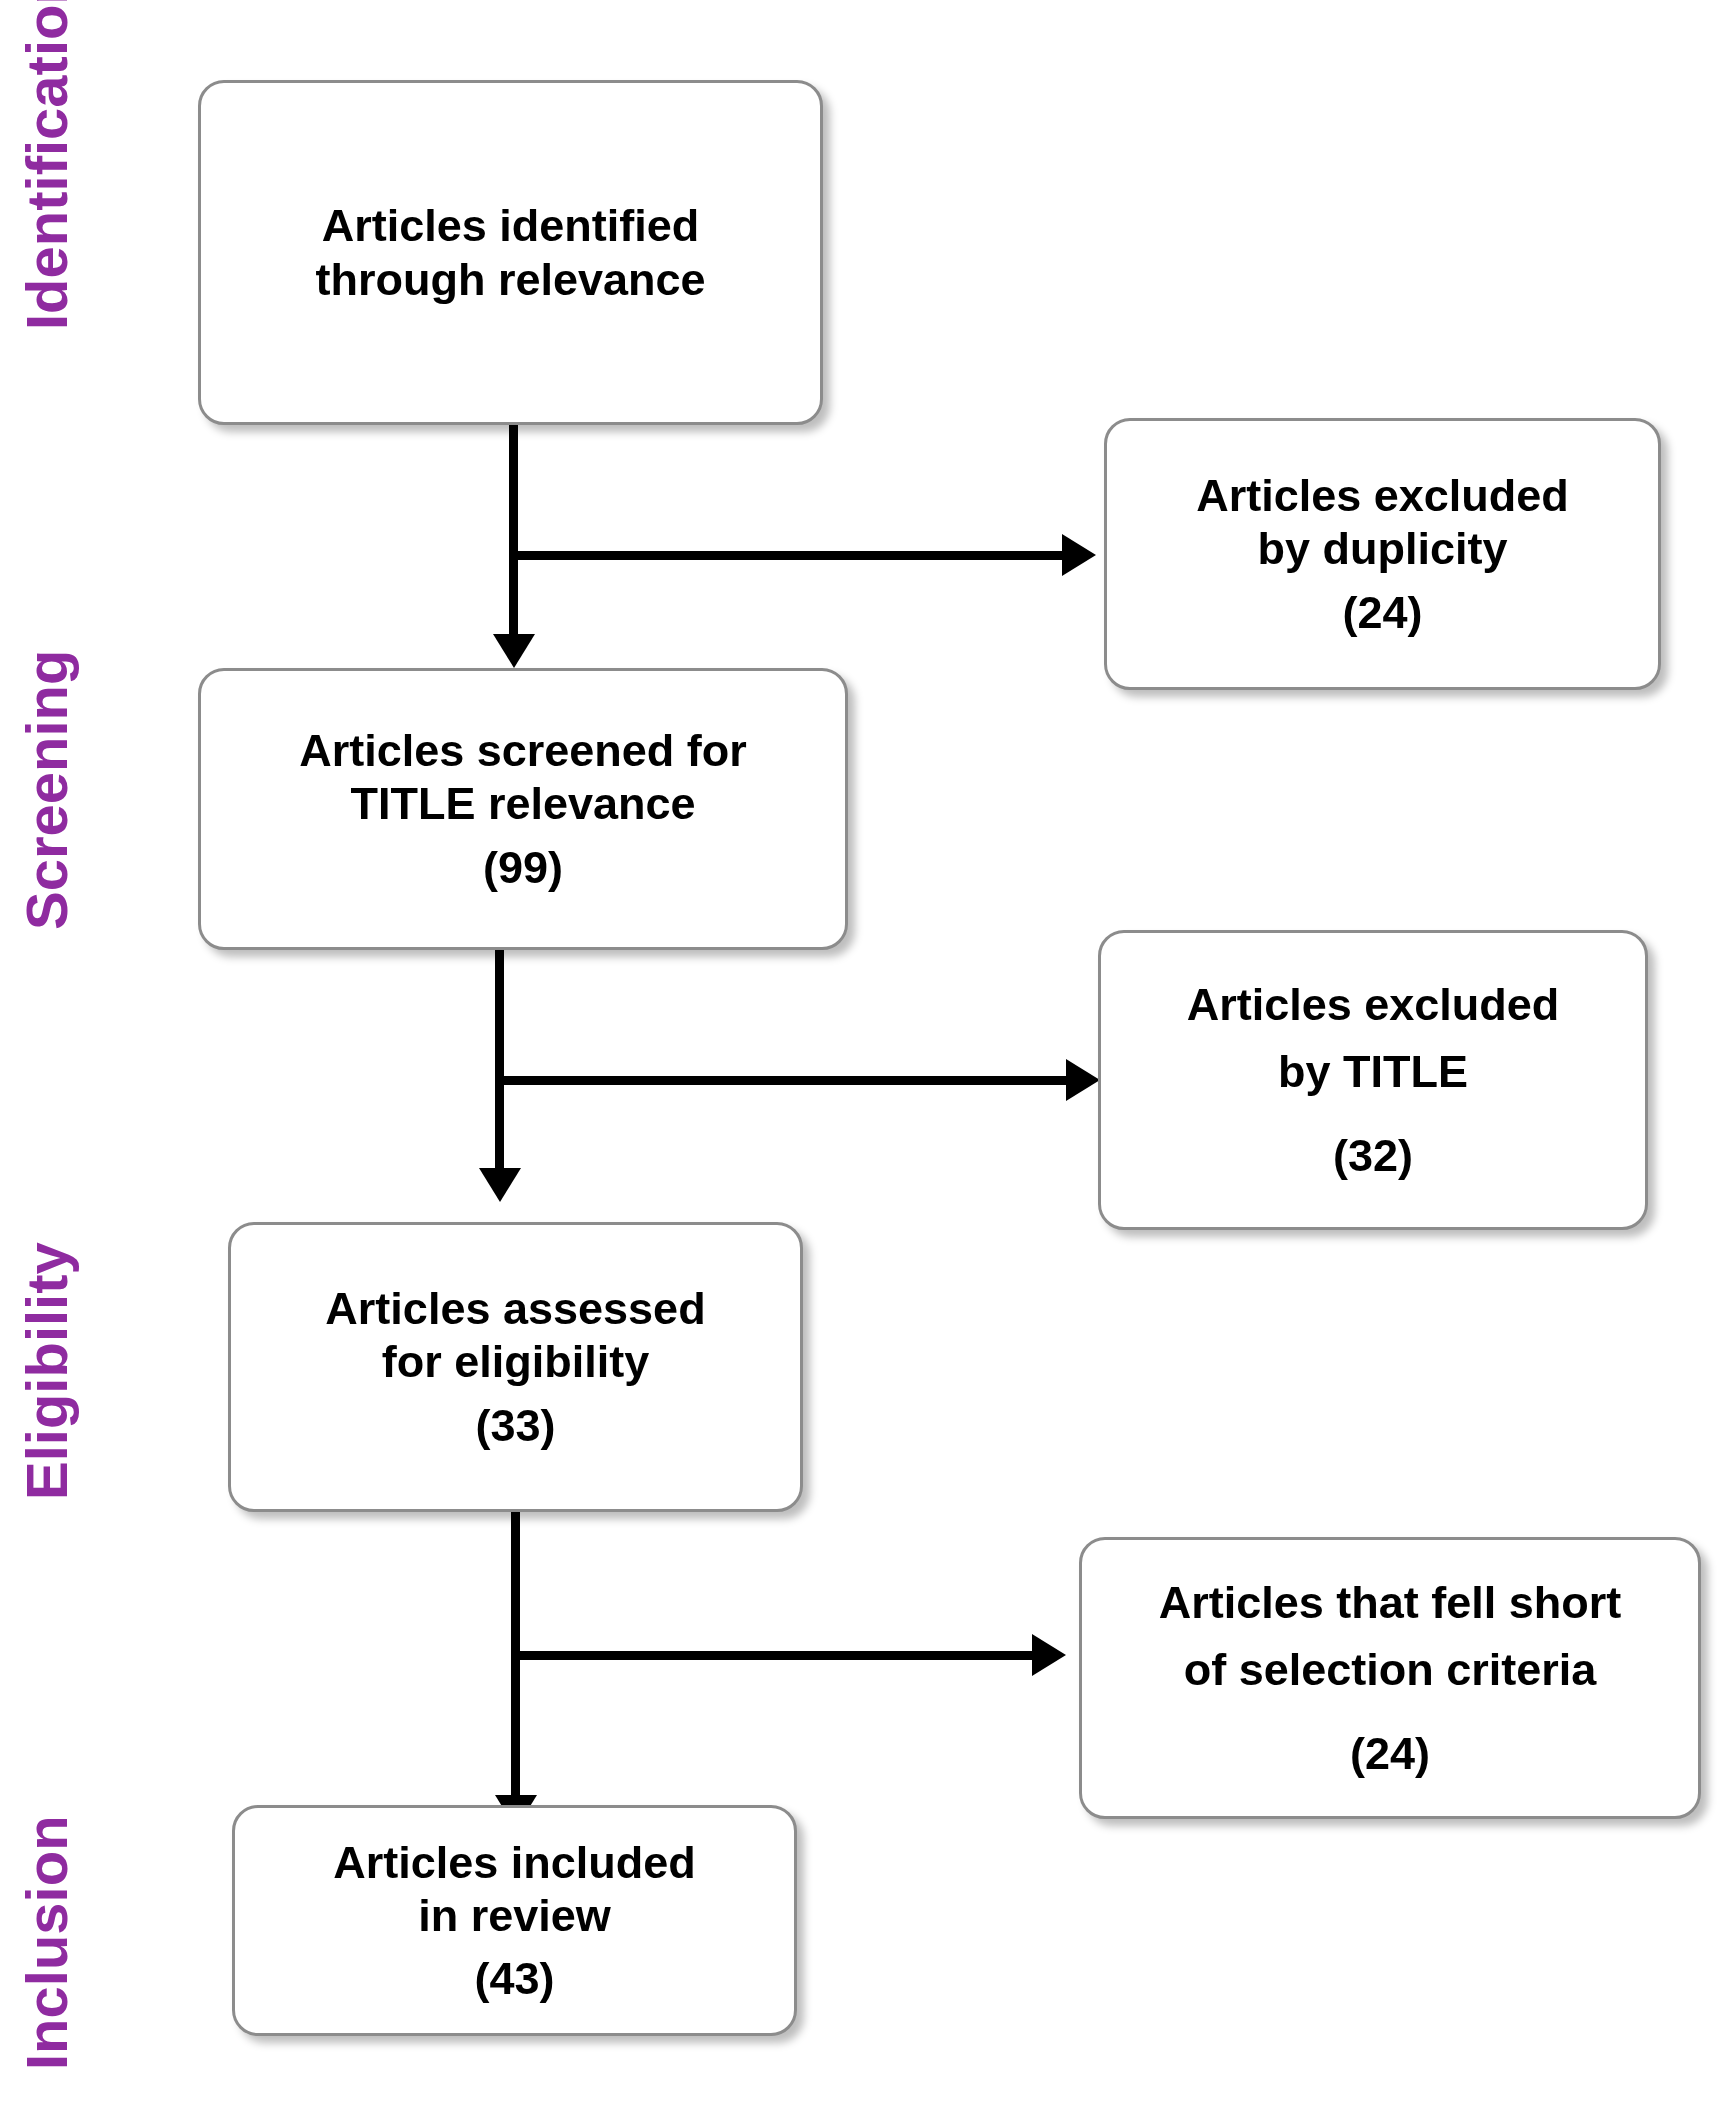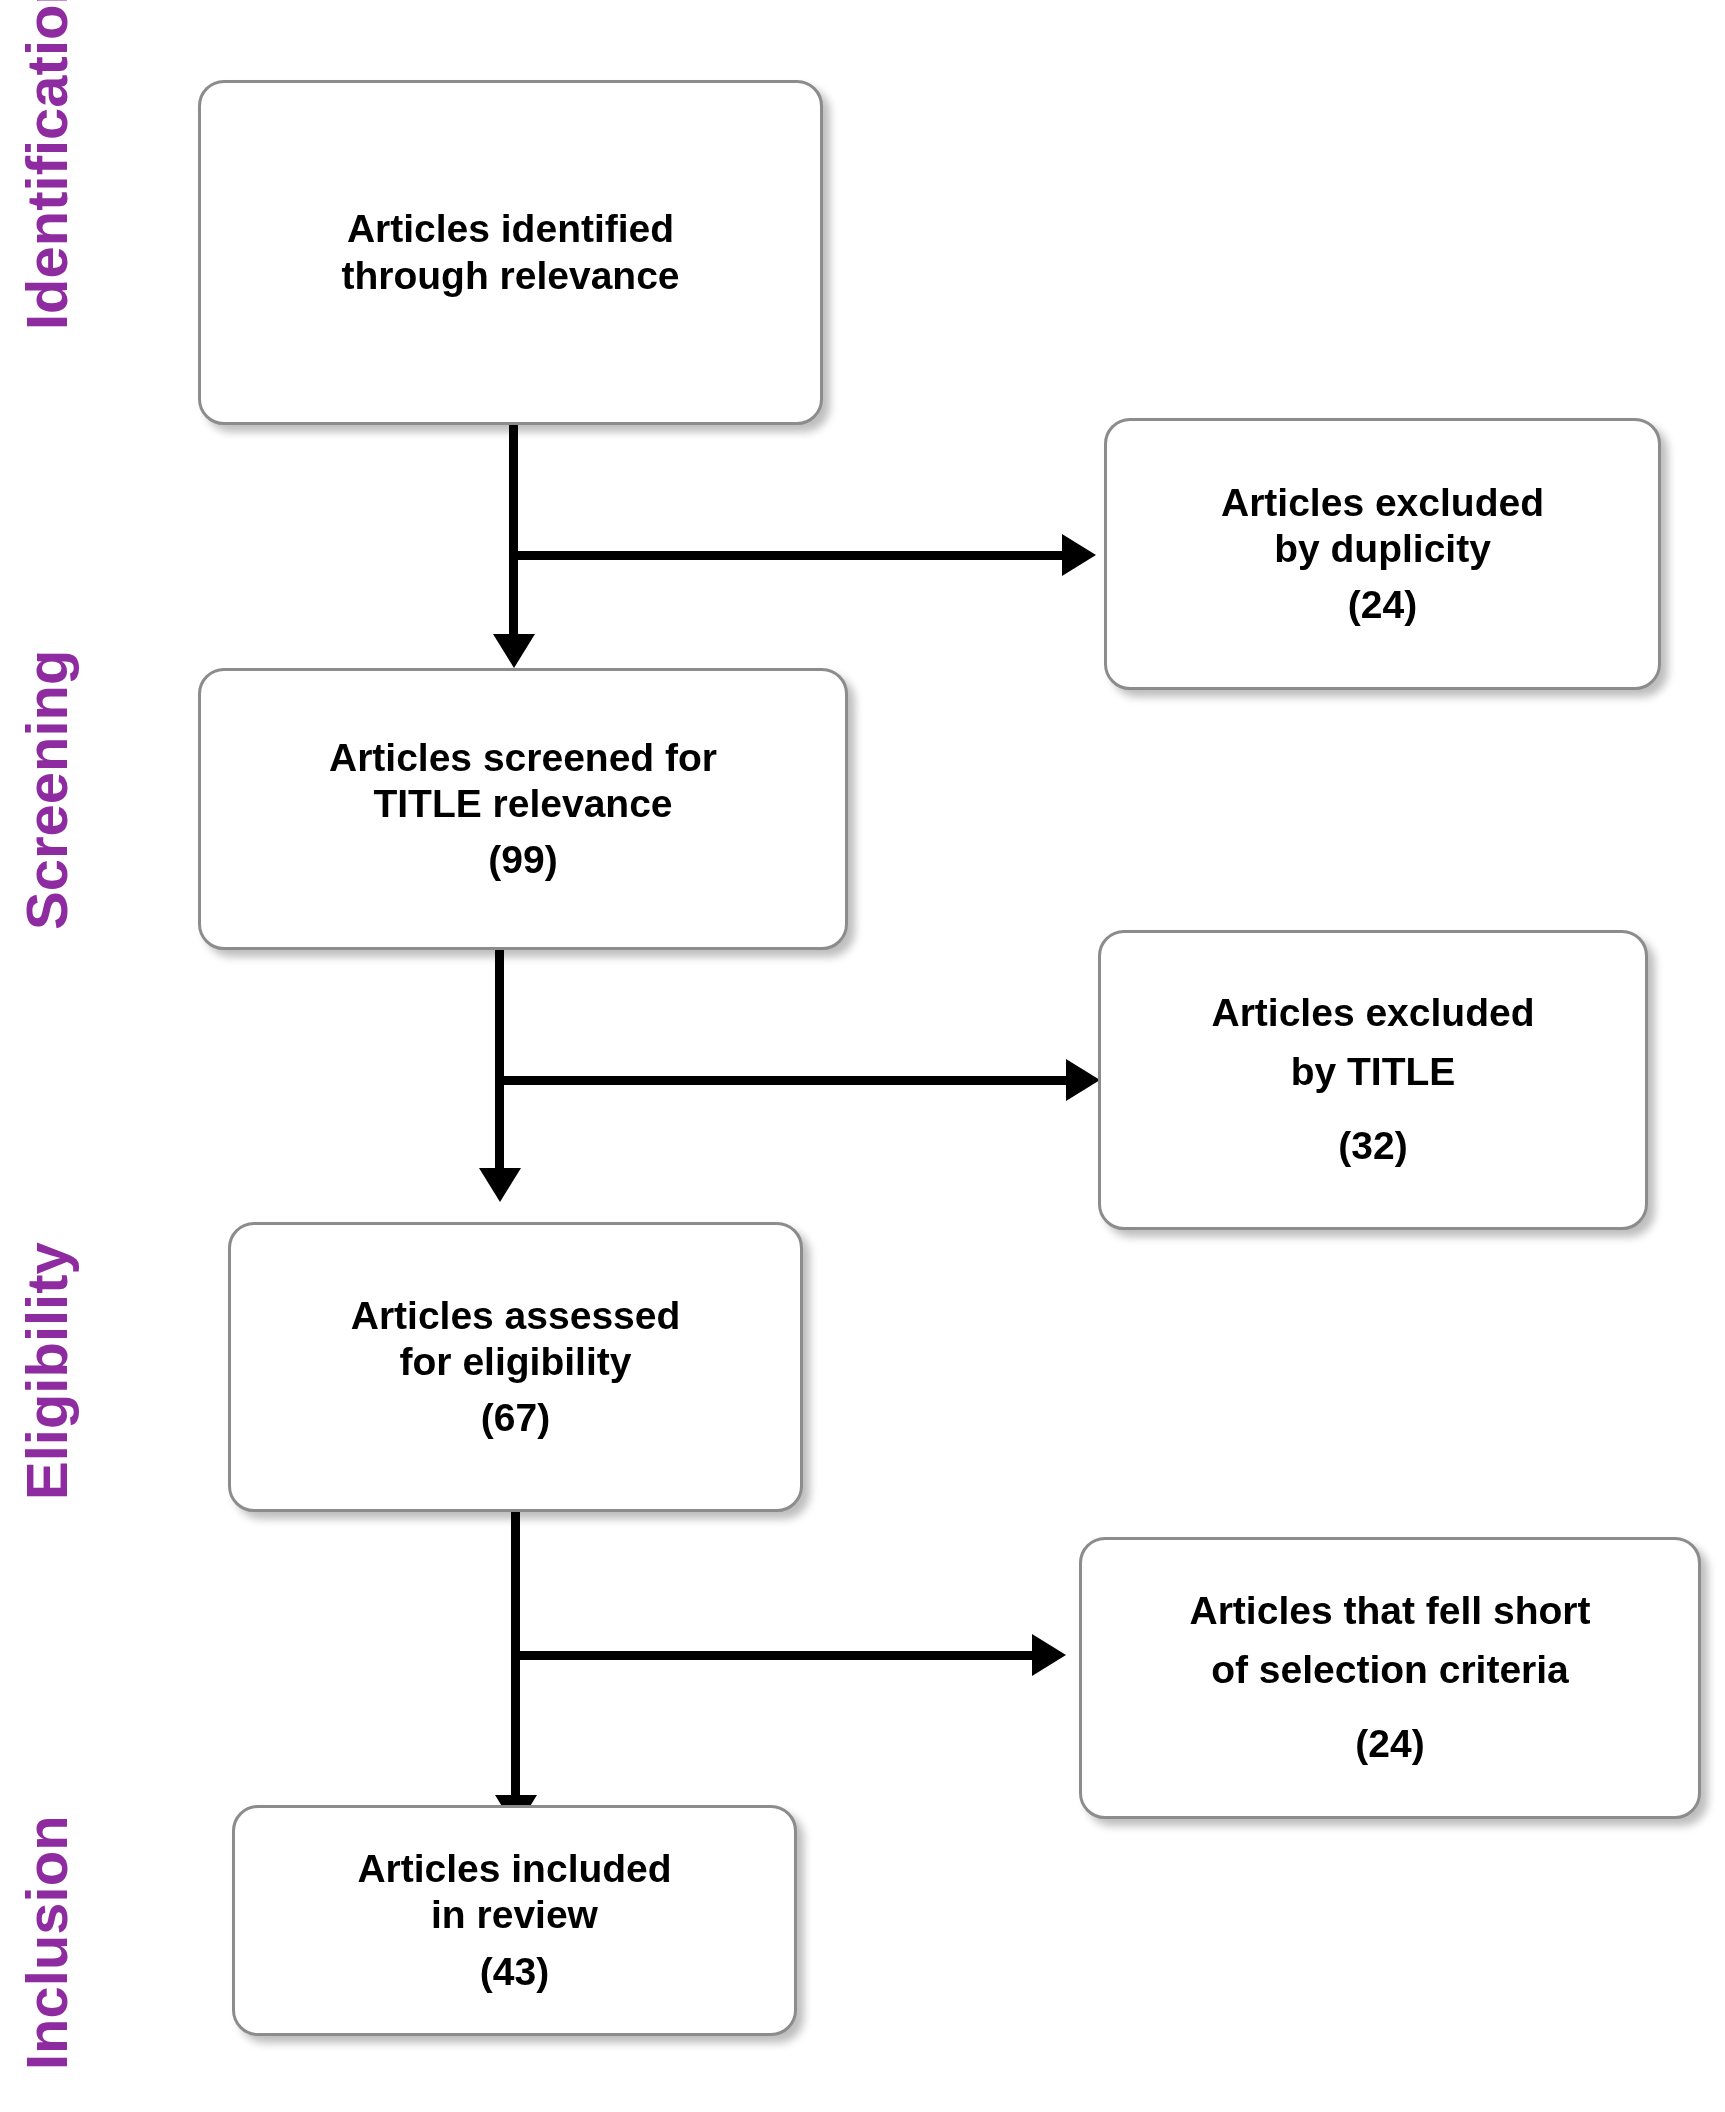--- a/index.html
+++ b/index.html
@@ -38,21 +38,21 @@
     border-radius: 26px;
     box-shadow: 7px 7px 9px rgba(0,0,0,0.26);
     box-sizing: border-box;
     display: flex;
     flex-direction: column;
     align-items: center;
     justify-content: center;
     text-align: center;
     color: #000000;
     font-weight: bold;
-    font-size: 39px;
+    font-size: 45px;
     line-height: 1.18;
     padding: 6px 14px;
   }
   .flow-box .bx-line {
     display: block;
     width: 100%;
   }
   .flow-box .bx-count {
     display: block;
     width: 100%;
@@ -125,21 +125,21 @@
 
   <div class="flow-box" style="left:198px; top:668px; width:650px; height:282px;">
     <span class="bx-line">Articles screened for</span>
     <span class="bx-line">TITLE relevance</span>
     <span class="bx-count">(99)</span>
   </div>
 
   <div class="flow-box" style="left:228px; top:1222px; width:575px; height:290px;align-items:center;">
     <span class="bx-line">Articles assessed</span>
     <span class="bx-line">for eligibility</span>
-    <span class="bx-count">(67)</span>
+    <span class="bx-count">(33)</span>
   </div>
 
   <div class="flow-box" style="left:232px; top:1805px; width:565px; height:231px;">
     <span class="bx-line">Articles included</span>
     <span class="bx-line">in review</span>
     <span class="bx-count">(43)</span>
   </div>
 
   <div class="flow-box" style="left:1104px; top:418px; width:557px; height:272px;">
     <span class="bx-line">Articles excluded</span>

